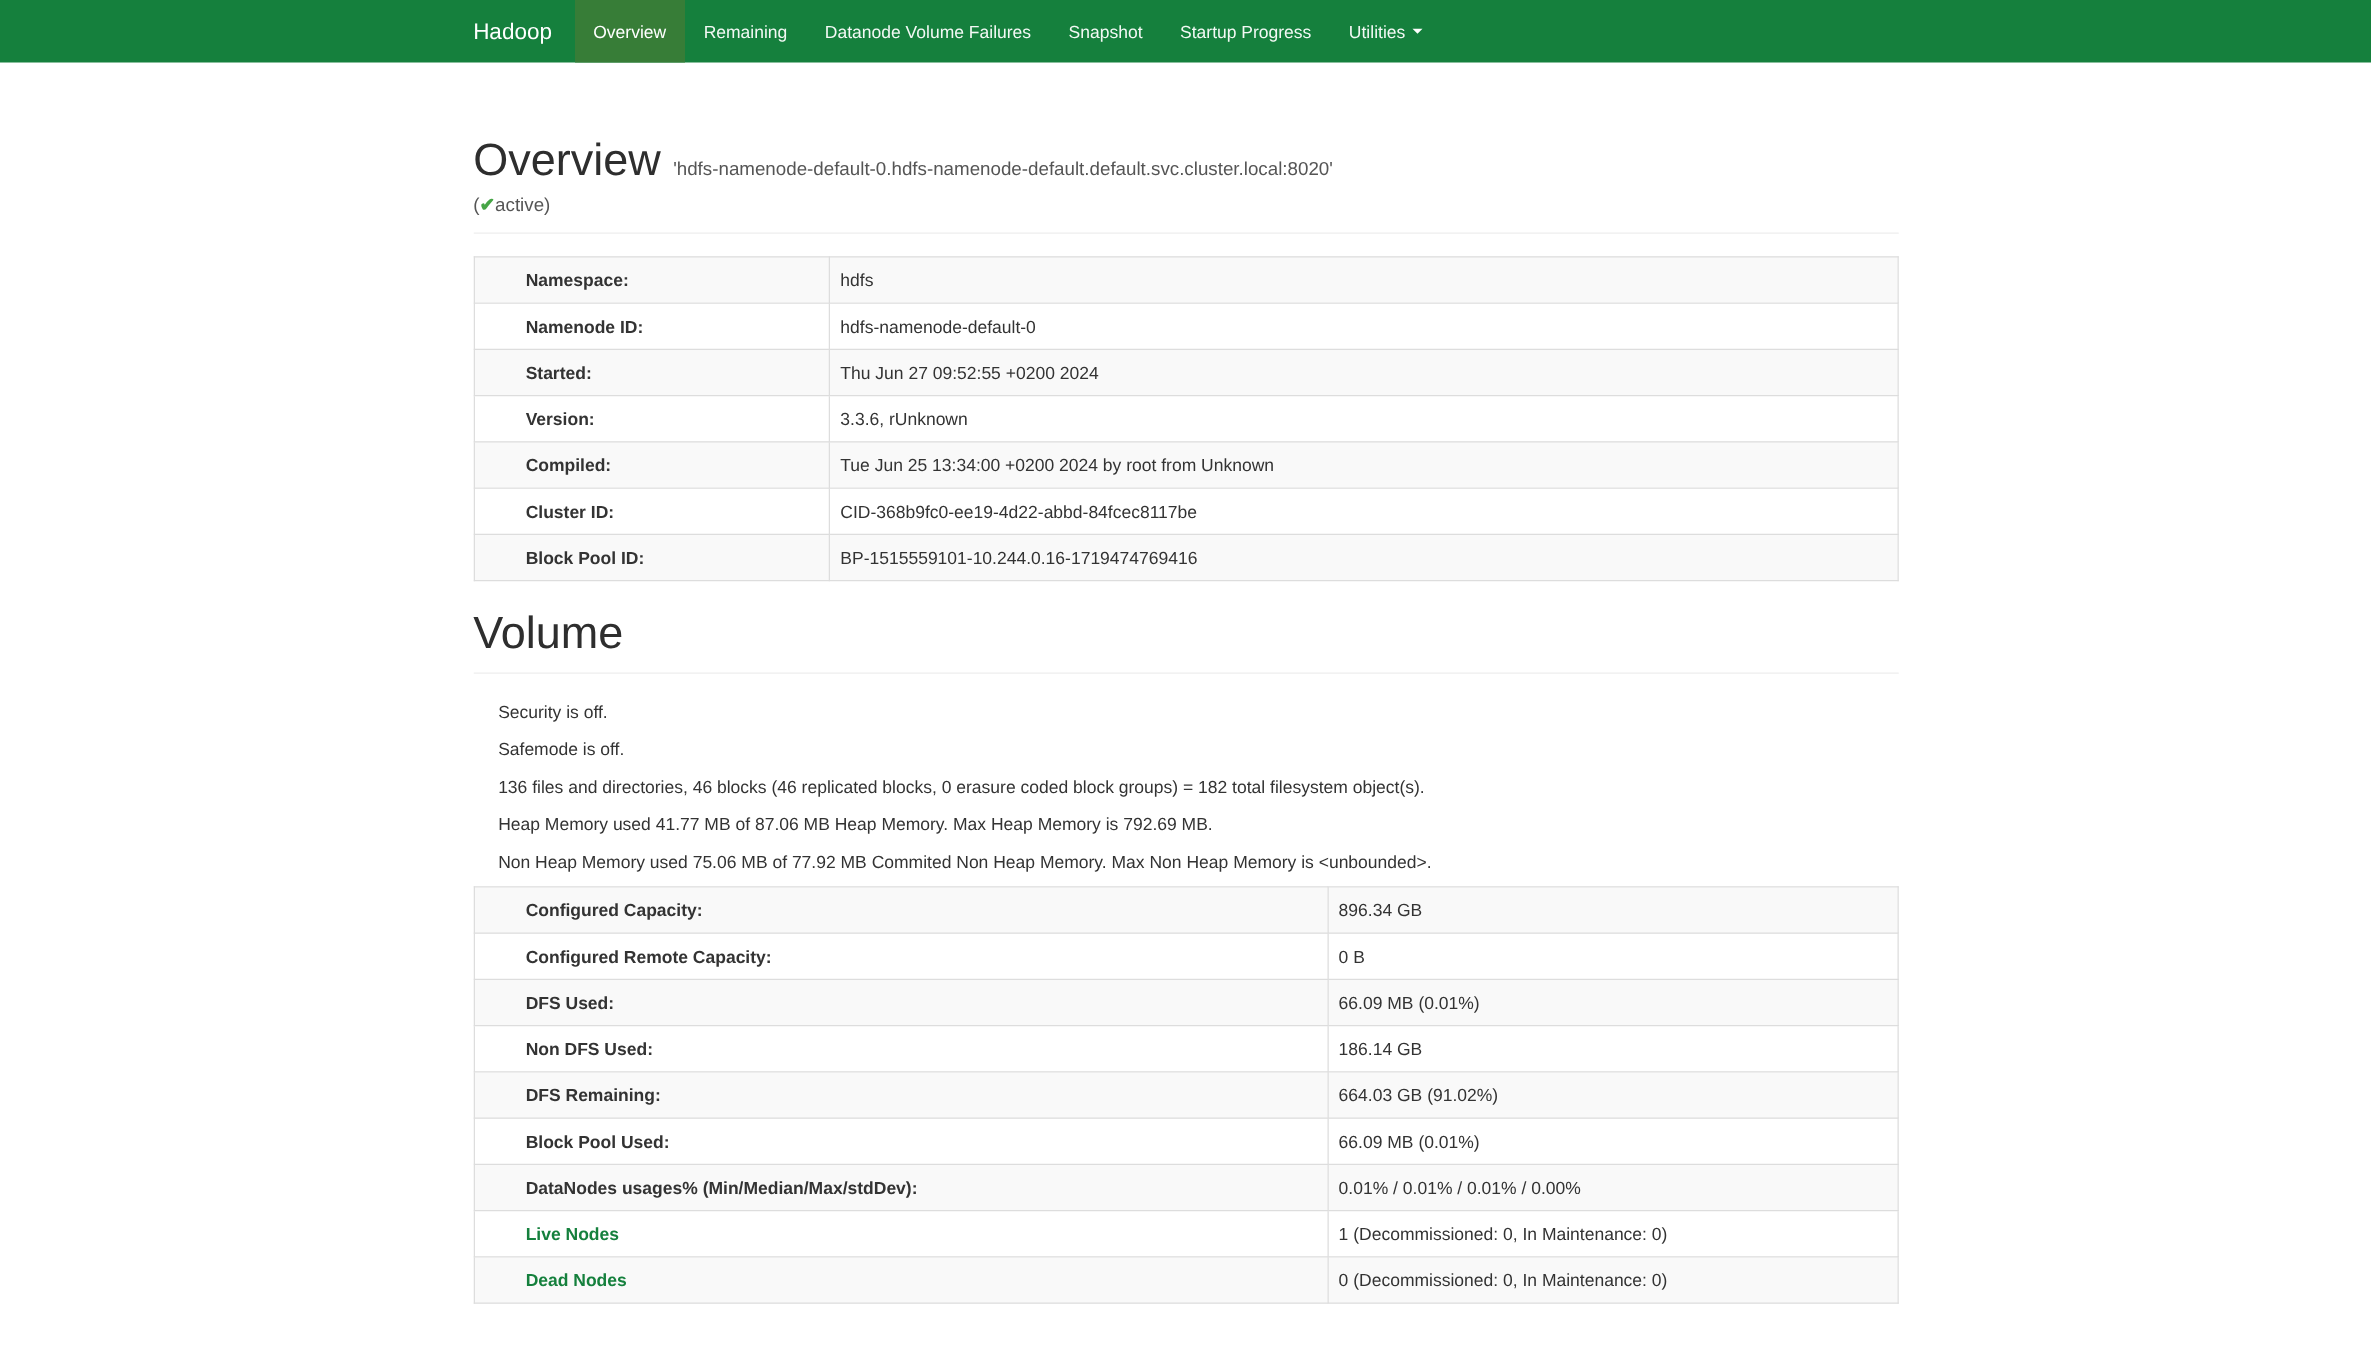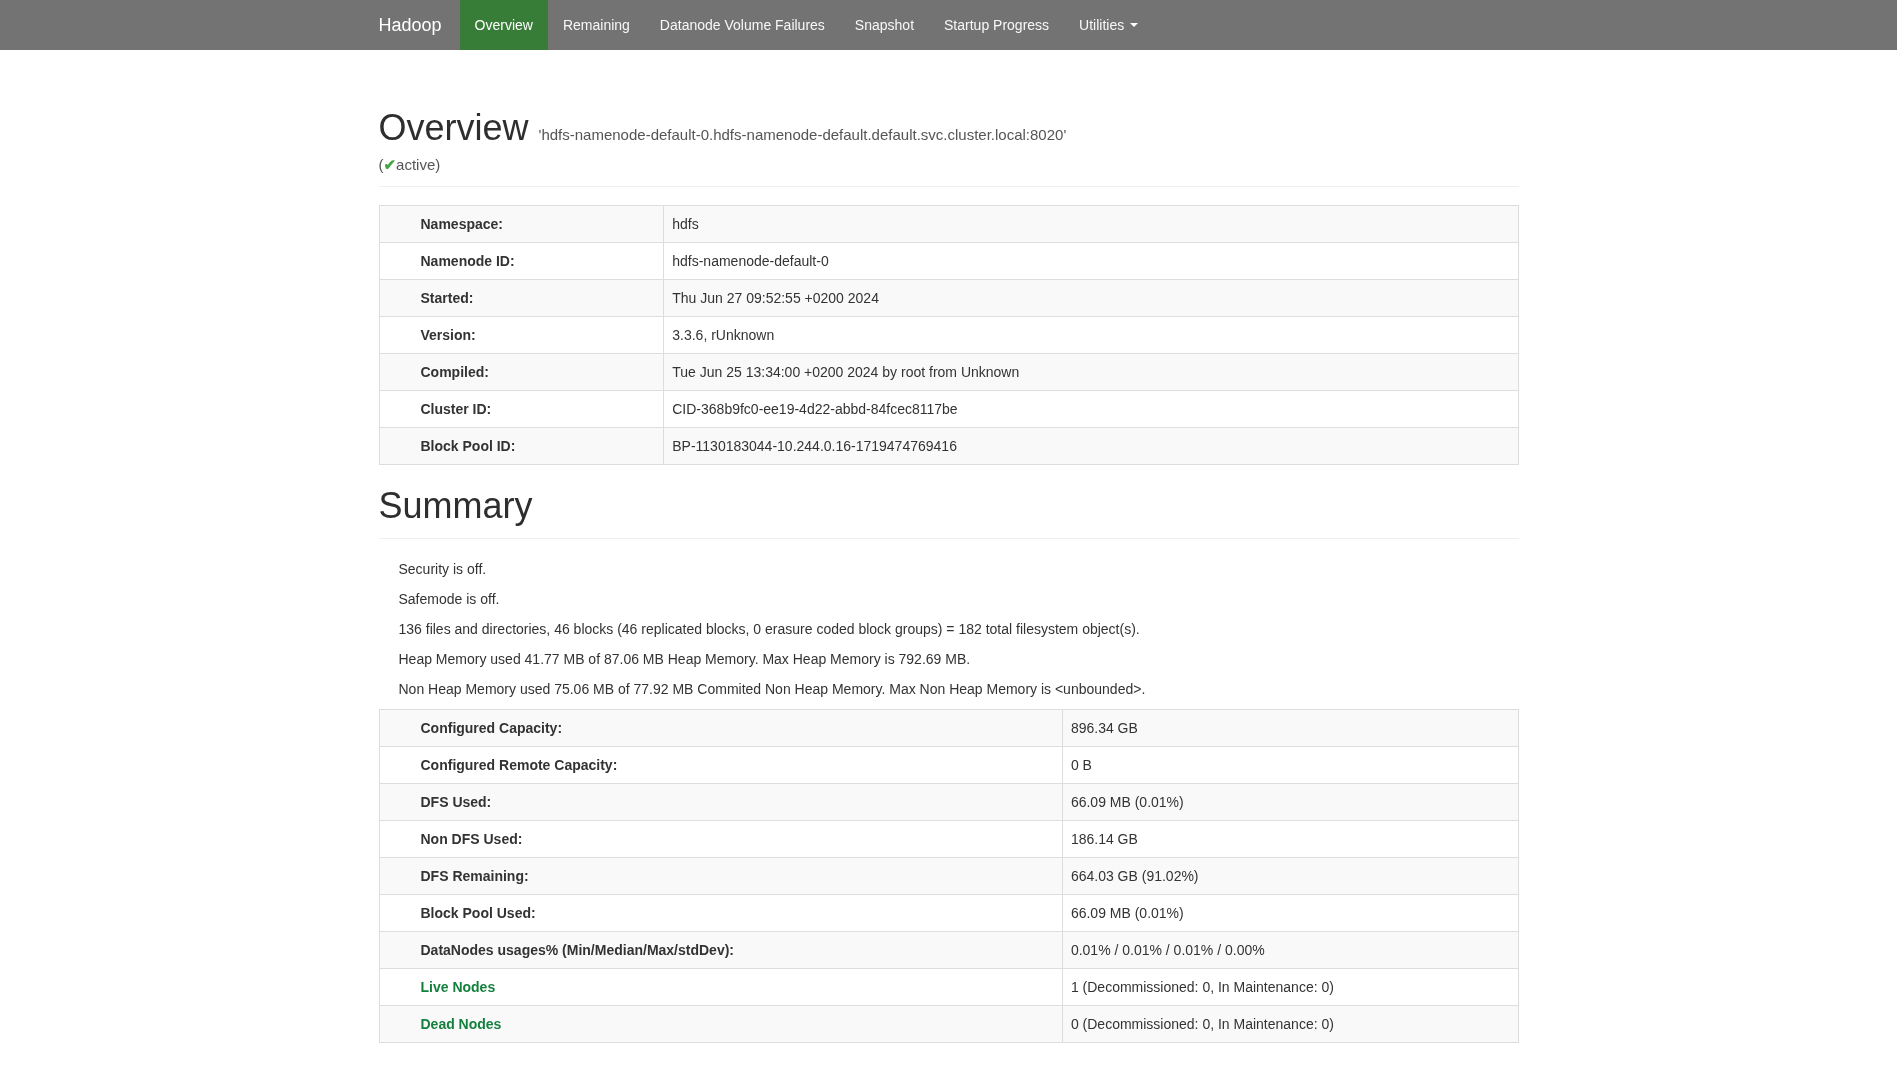--- a/index.html
+++ b/index.html
@@ -7,21 +7,21 @@
     width: 1897px; height: 1077px;
     overflow: hidden;
     background: #ffffff;
     font-family: "Liberation Sans", sans-serif;
     font-size: 14px;
     color: #333;
   }
   
   .navbar {
     width: 100%; height: 50px;
-    background: #737373;
+    background: #15803d;
   }
   .navbar-inner {
     width: 1170px; height: 50px;
     margin: 0 auto; padding: 0 15px;
     display: flex; align-items: stretch;
   }
   .brand {
     color: #fff; font-size: 18px; line-height: 50px;
     padding-right: 18px; text-decoration: none; cursor: pointer;
   }
@@ -145,27 +145,27 @@
       <tr>
         <th>Compiled:</th>
         <td>Tue Jun 25 13:34:00 +0200 2024 by root from Unknown</td>
       </tr>
       <tr>
         <th>Cluster ID:</th>
         <td>CID-368b9fc0-ee19-4d22-abbd-84fcec8117be</td>
       </tr>
       <tr>
         <th>Block Pool ID:</th>
-        <td>BP-1130183044-10.244.0.16-1719474769416</td>
+        <td>BP-1515559101-10.244.0.16-1719474769416</td>
       </tr>
     </tbody>
   </table>
 
   <div class="section-header">
-    <h1>Summary</h1>
+    <h1>Volume</h1>
   </div>
 
   <p class="summary-line">Security is off.</p>
   <p class="summary-line">Safemode is off.</p>
   <p class="summary-line">136 files and directories, 46 blocks (46 replicated blocks, 0 erasure coded block groups) = 182 total filesystem object(s).</p>
   <p class="summary-line">Heap Memory used 41.77 MB of 87.06 MB Heap Memory. Max Heap Memory is 792.69 MB.</p>
   <p class="summary-line">Non Heap Memory used 75.06 MB of 77.92 MB Commited Non Heap Memory. Max Non Heap Memory is &lt;unbounded&gt;.</p>
 
   <table class="summary-table">
     <tbody>

